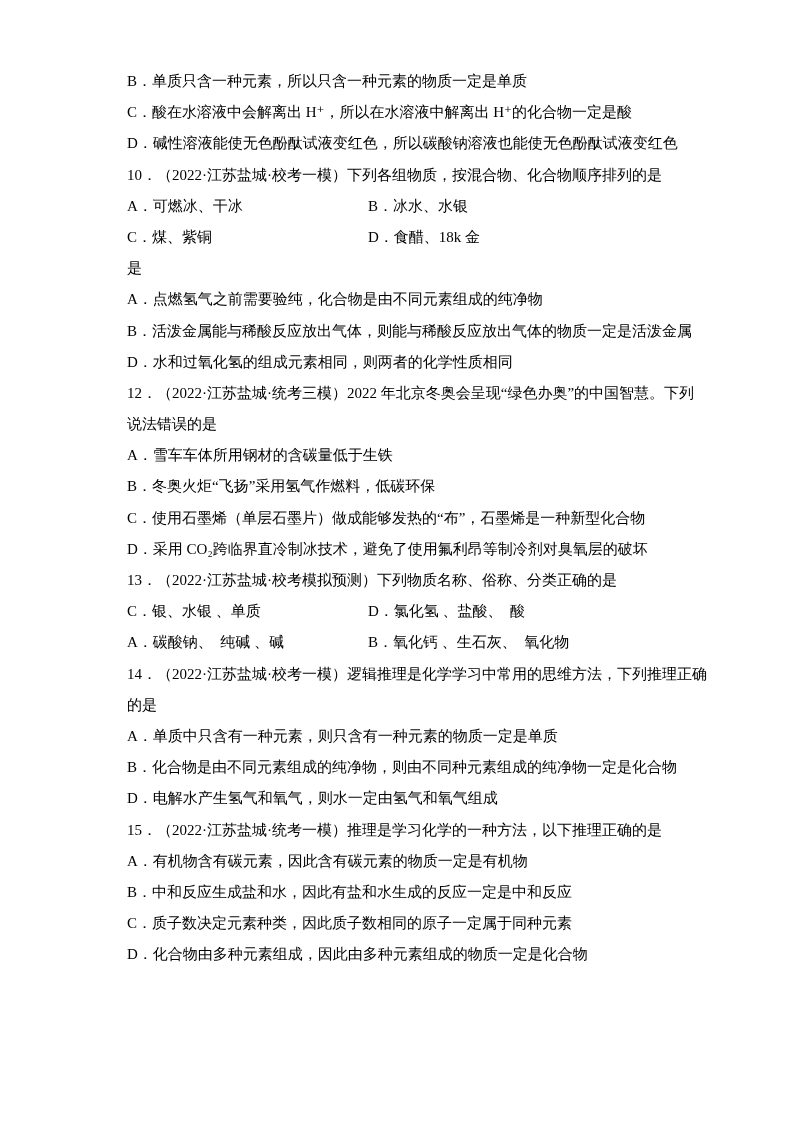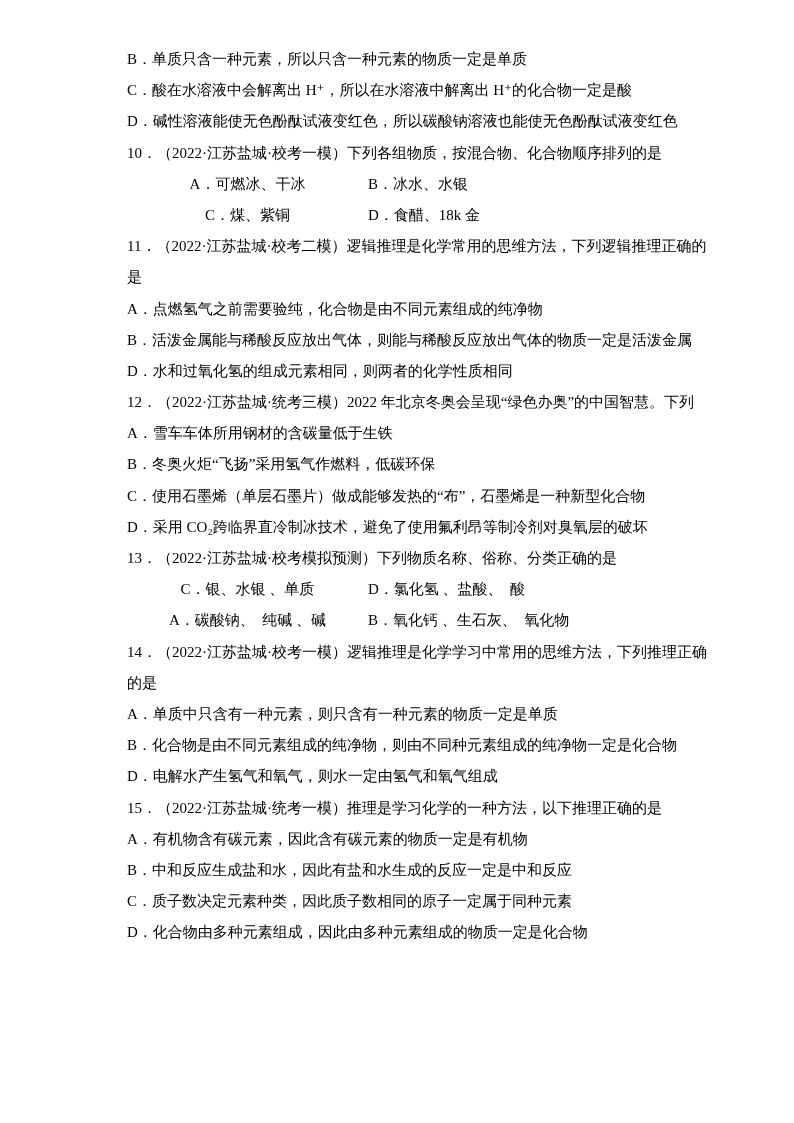--- a/index.html
+++ b/index.html
@@ -12,23 +12,22 @@
     width: 794px;
     height: 1123px;
     background: #ffffff;
     overflow: hidden;
     font-family: "Liberation Serif", "DejaVu Serif", serif;
     color: #000000;
   }
   .content {
     position: absolute;
     left: 127px;
-    top: 44px;
+    top: 66px;
     width: 560px;
-    text-align: center;
   }
   .line {
     height: 31.2px;
     display: flex;
     align-items: center;
     font-size: 15px;
     line-height: 31.2px;
     white-space: pre;
     color: #000000;
   }
@@ -46,26 +45,26 @@
 <body>
 
 <div class="page">
   <div class="content">
       <div class="line option">B．单质只含一种元素，所以只含一种元素的物质一定是单质</div>
       <div class="line option">C．酸在水溶液中会解离出 H⁺，所以在水溶液中解离出 H⁺的化合物一定是酸</div>
       <div class="line option">D．碱性溶液能使无色酚酞试液变红色，所以碳酸钠溶液也能使无色酚酞试液变红色</div>
       <div class="line question">10．（2022·江苏盐城·校考一模）下列各组物质，按混合物、化合物顺序排列的是</div>
       <div class="line option_pair"><span class="col-a">A．可燃冰、干冰</span><span class="col-b">B．冰水、水银</span></div>
       <div class="line option_pair"><span class="col-a">C．煤、紫铜</span><span class="col-b">D．食醋、18k 金</span></div>
-      <div class="line question">11．（2022·江苏盐城·校考二模）逻辑推理是化学常用的思维方法，下列逻辑推理正确的</div>
       <div class="line continuation">是</div>
       <div class="line option">A．点燃氢气之前需要验纯，化合物是由不同元素组成的纯净物</div>
       <div class="line option">B．活泼金属能与稀酸反应放出气体，则能与稀酸反应放出气体的物质一定是活泼金属</div>
       <div class="line option">D．水和过氧化氢的组成元素相同，则两者的化学性质相同</div>
       <div class="line question">12．（2022·江苏盐城·统考三模）2022 年北京冬奥会呈现“绿色办奥”的中国智慧。下列</div>
+      <div class="line continuation">说法错误的是</div>
       <div class="line option">A．雪车车体所用钢材的含碳量低于生铁</div>
       <div class="line option">B．冬奥火炬“飞扬”采用氢气作燃料，低碳环保</div>
       <div class="line option">C．使用石墨烯（单层石墨片）做成能够发热的“布”，石墨烯是一种新型化合物</div>
       <div class="line option">D．采用 CO₂跨临界直冷制冰技术，避免了使用氟利昂等制冷剂对臭氧层的破坏</div>
       <div class="line question">13．（2022·江苏盐城·校考模拟预测）下列物质名称、俗称、分类正确的是</div>
       <div class="line option_pair"><span class="col-a">C．银、水银 、单质</span><span class="col-b">D．氯化氢 、盐酸、  酸</span></div>
       <div class="line option_pair"><span class="col-a">A．碳酸钠、  纯碱 、碱</span><span class="col-b">B．氧化钙 、生石灰、  氧化物</span></div>
       <div class="line question">14．（2022·江苏盐城·校考一模）逻辑推理是化学学习中常用的思维方法，下列推理正确</div>
       <div class="line continuation">的是</div>
       <div class="line option">A．单质中只含有一种元素，则只含有一种元素的物质一定是单质</div>

